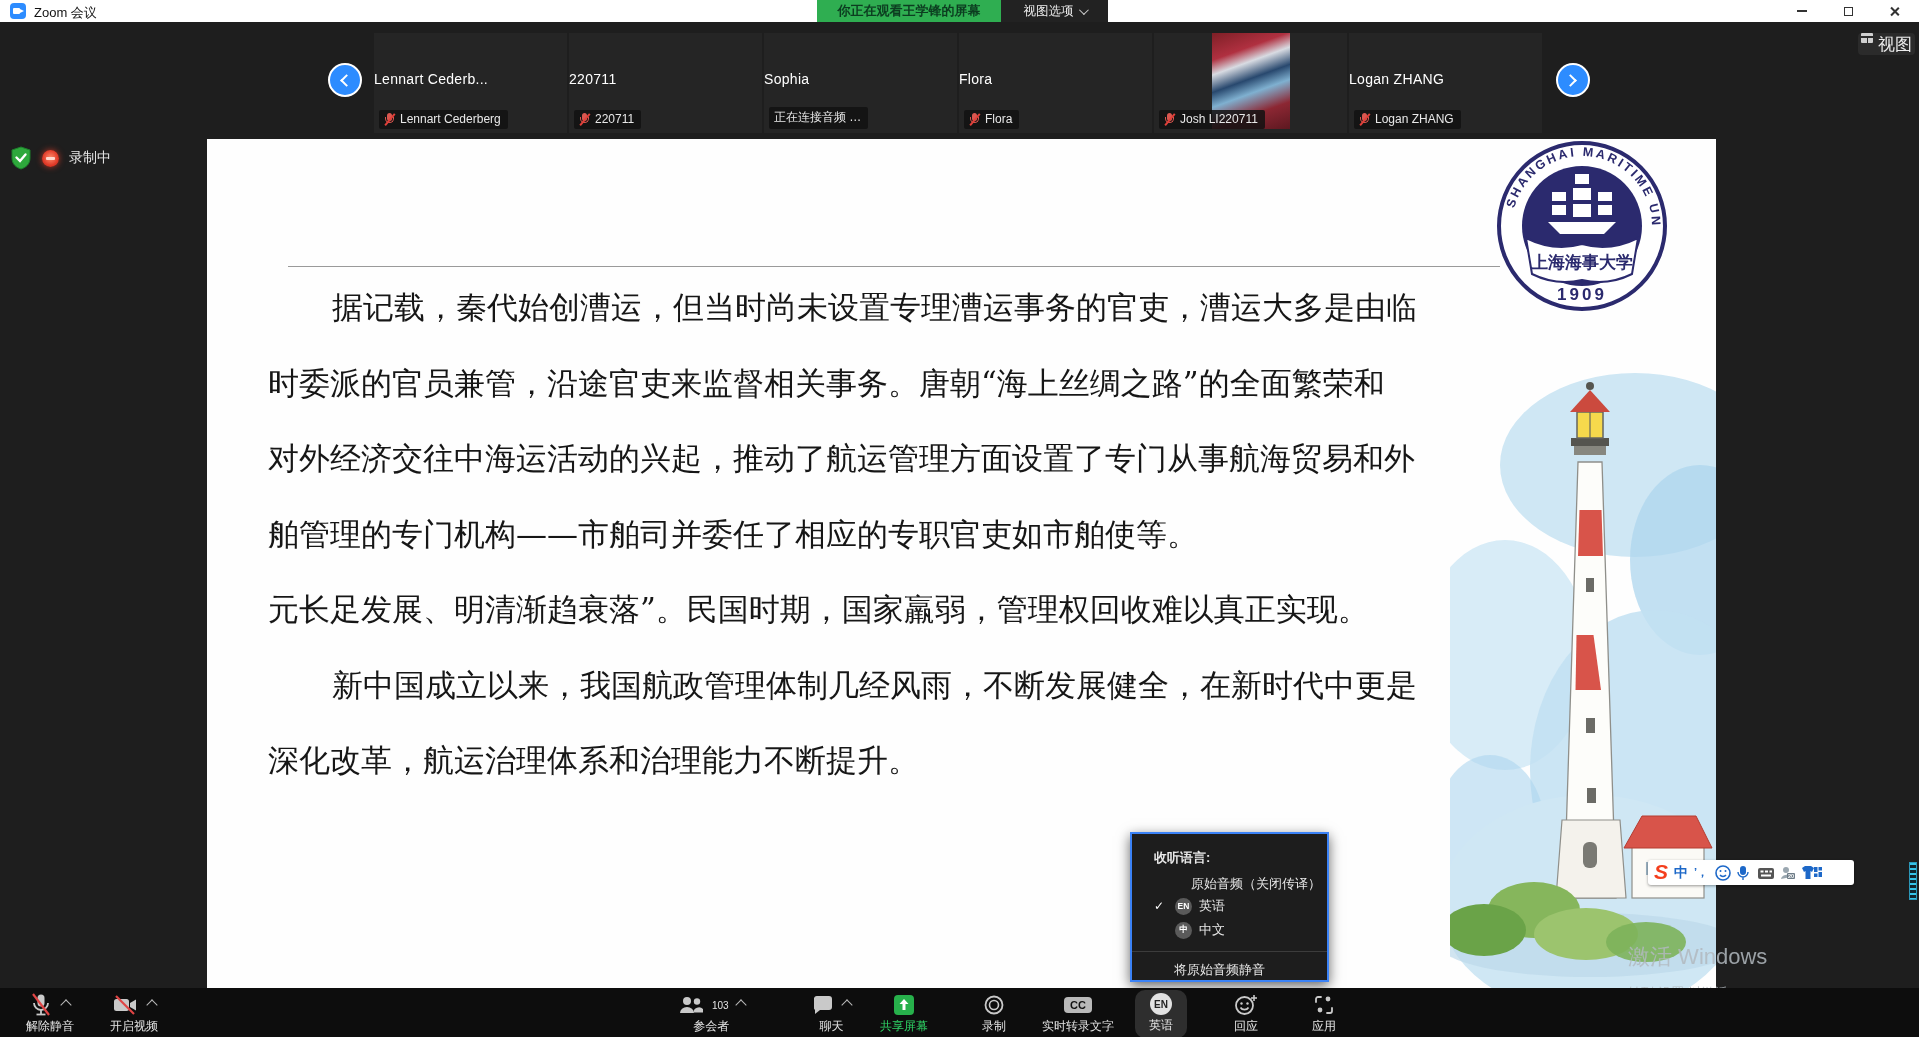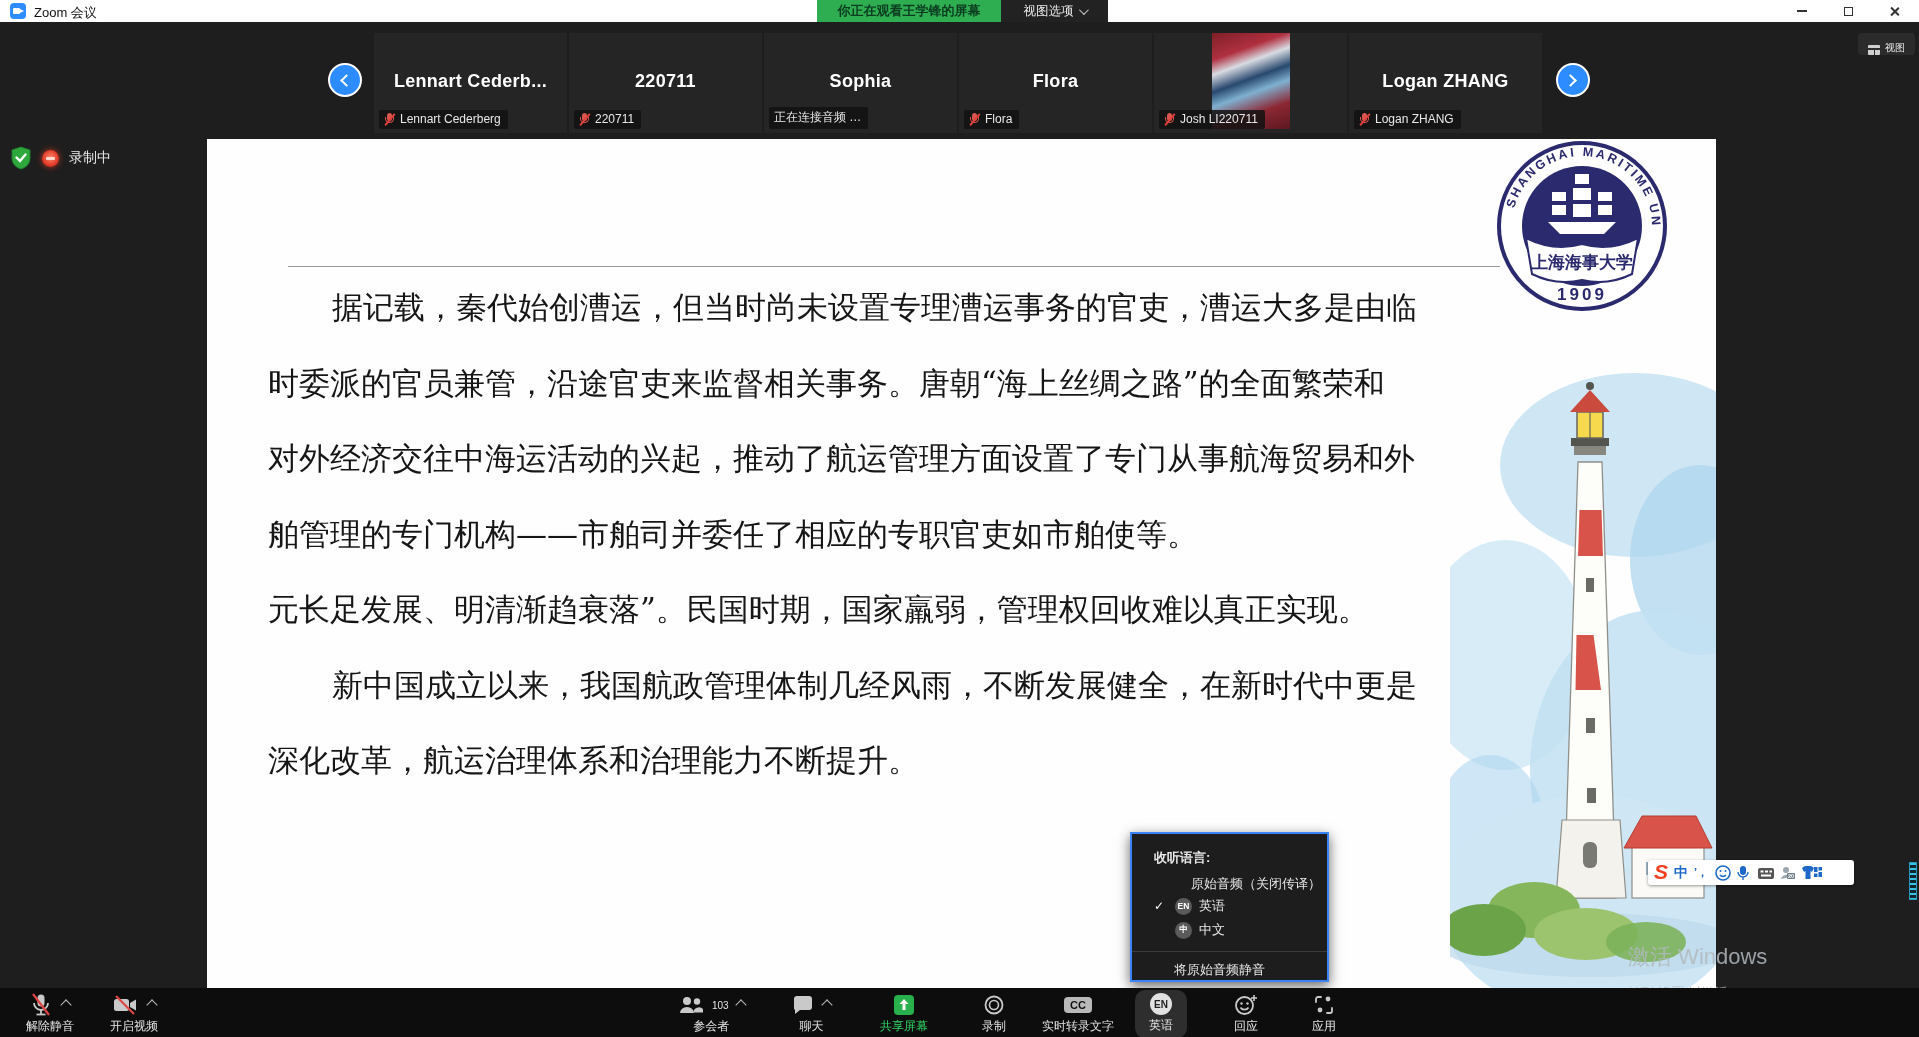--- a/index.html
+++ b/index.html
@@ -19,21 +19,21 @@
   .wc-min-bar { width:10px; height:1.5px; background:#333; }
   .wc-max-box { width:9px; height:9px; border:1.5px solid #333; }
   .wc-x { position:relative; width:11px; height:11px; }
   .wc-x i { position:absolute; left:5px; top:0; width:1.5px; height:11px; background:#333; }
   .wc-x i:first-child { transform:rotate(45deg); }
   .wc-x i:last-child  { transform:rotate(-45deg); }
 
   
   .strip { position:absolute; left:374px; top:33px; display:flex; gap:2px; z-index:5; }
   .tile { width:193px; height:100px; background:#252525; position:relative; }
-  .tile-name { position:absolute; left:0; right:0; top:38px; text-align:center; color:#fff; font-size:18px; font-weight:bold; letter-spacing:.3px; }
+  .tile-name { position:absolute; left:0; right:0; top:38px; text-align:left; color:#fff; font-size:14px; font-weight:normal; letter-spacing:.3px; }
   .tile-label { position:absolute; left:5px; bottom:4px; background:rgba(18,18,18,.85); color:#e8e8e8; font-size:12px; padding:2px 7px 3px 5px; display:flex; align-items:center; gap:5px; border-radius:2px; }
   .mic-muted { width:11px; height:13px; position:relative; flex:0 0 auto; }
   .mic-muted .body { position:absolute; left:3px; top:0; width:5px; height:8px; background:#d9564f; border-radius:2.5px; }
   .mic-muted .stand { position:absolute; left:1px; top:4px; width:9px; height:6px; border:1.5px solid #d9564f; border-top:none; border-radius:0 0 6px 6px; }
   .mic-muted .slash { position:absolute; left:5px; top:-1px; width:1.5px; height:15px; background:#e2403a; transform:rotate(40deg); }
   .josh-video { position:absolute; left:58px; top:0; width:78px; height:96px;
      background:linear-gradient(160deg,#7e1f26 0%,#b03040 22%,#d8dbe2 34%,#28486e 48%,#7fb0d0 60%,#8c2733 78%,#5d1820 100%); }
   .nav-arrow { position:absolute; top:63px; width:34px; height:34px; border-radius:50%; background:#2d8cff; border:2px solid #fff; z-index:6; }
   .nav-arrow .ch { position:absolute; top:11px; width:9px; height:9px; border-left:2.5px solid #fff; border-bottom:2.5px solid #fff; }
   .nav-left  { left:328px; } .nav-left .ch  { left:12px; transform:rotate(45deg); }
@@ -76,21 +76,21 @@
 
   
   .wm { position:absolute; left:1628px; top:942px; color:rgba(178,184,190,.85); z-index:25; }
   .wm1 { font-size:22px; }
   .wm2 { font-size:13px; margin-top:12px; }
   .imebar { position:absolute; left:1648px; top:860px; width:206px; height:25px; background:#fff; border-radius:3px; box-shadow:0 1px 3px rgba(0,0,0,.4); z-index:26; display:flex; align-items:center; gap:6px; padding:0 6px; }
   .ime-s { color:#f43e1d; font-weight:bold; font-size:21px; font-style:italic; line-height:20px; margin-top:-2px; }
   .ime-zh { color:#1d68c8; font-weight:bold; font-size:14px; }
   .tickbar { position:absolute; left:1909px; top:862px; width:8px; height:38px; background:#10242e; border:1px solid #2c97b8; z-index:26;
      background-image:repeating-linear-gradient(to bottom,#35c3e8 0 2px,transparent 2px 5px); }
-  .viewbtn { position:absolute; left:1858px; top:33px; width:57px; height:22px; background:#2b2b2b; border-radius:4px; display:flex; align-items:flex-end; justify-content:center; gap:5px; color:#ececec; font-size:10px; z-index:6; }
+  .viewbtn { position:absolute; left:1858px; top:33px; width:57px; height:22px; background:#2b2b2b; border-radius:4px; display:flex; align-items:flex-start; justify-content:center; gap:5px; color:#ececec; font-size:17px; z-index:6; }
   .grid-ico { width:12px; height:10px; background:#cfcfcf; border-radius:1px; position:relative; }
   .grid-ico::after { content:""; position:absolute; left:0; top:3px; width:12px; height:1.5px; background:#2b2b2b; }
   .grid-ico::before { content:""; position:absolute; left:5.5px; top:3px; width:1.5px; height:7px; background:#2b2b2b; }
 </style>
 </head>
 <body>
 
 <div class="titlebar">
   <div class="zoom-logo"></div>
   <div class="app-title">Zoom 会议</div>
@@ -327,21 +327,21 @@
         <path d="M2 18 a7 6 0 0 1 14 0 Z" fill="#c9c9c9"></path>
         <circle cx="19" cy="6.5" r="3.2" fill="#c9c9c9"></circle>
         <path d="M15.5 17.5 a5.5 5 0 0 1 9.5 -3.5 L25 17.5 Z" fill="#c9c9c9"></path>
       </svg>
       <span style="font-size:10px; color:#e4e4e4;">103</span>
       <span class="chev-up"></span>
     </div>
     <span class="tb-label">参会者</span>
   </div>
 
-  <div class="tb-item" style="left:792px; top:5px;">
+  <div class="tb-item" style="left:812px; top:5px;">
     <div class="tb-icon" style="gap:9px;">
       <svg width="22" height="20" viewBox="0 0 22 20">
         <path d="M2 3 a3 3 0 0 1 3 -2 h12 a3 3 0 0 1 3 3 v8 a3 3 0 0 1 -3 3 h-9 l-5 4 v-4 a3 3 0 0 1 -1 -3 Z" fill="#c9c9c9"></path>
       </svg>
       <span class="chev-up"></span>
     </div>
     <span class="tb-label">聊天</span>
   </div>
 
   <div class="tb-item" style="left:880px; top:5px;">

